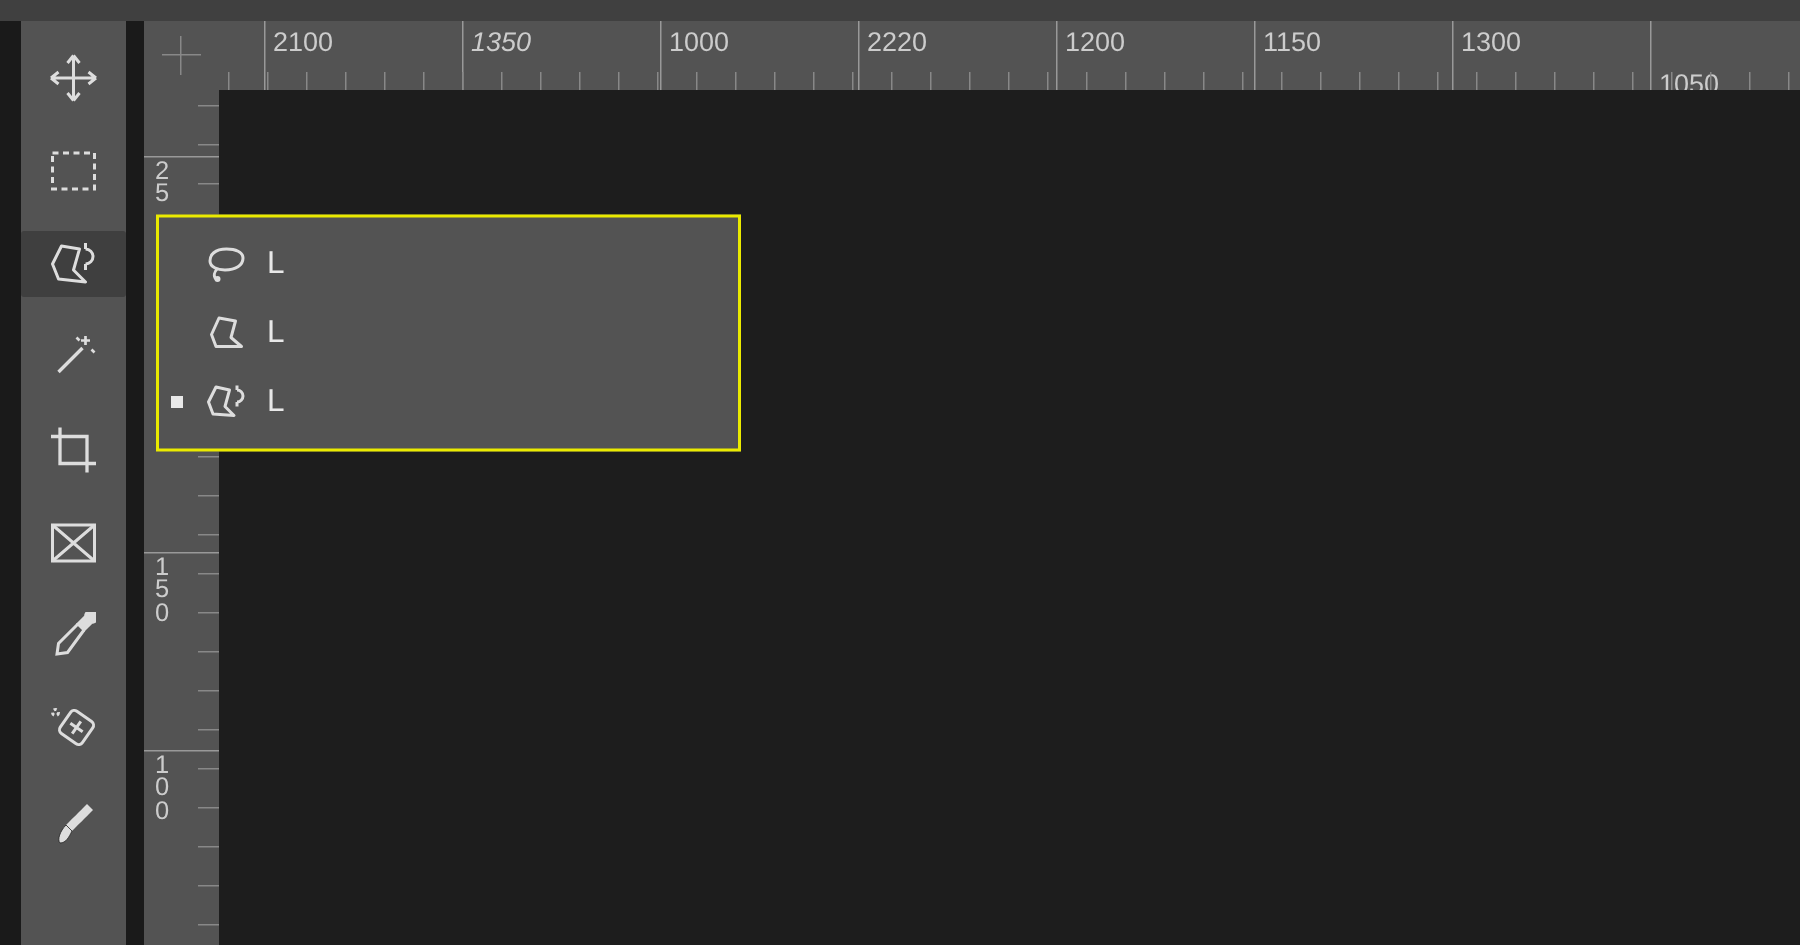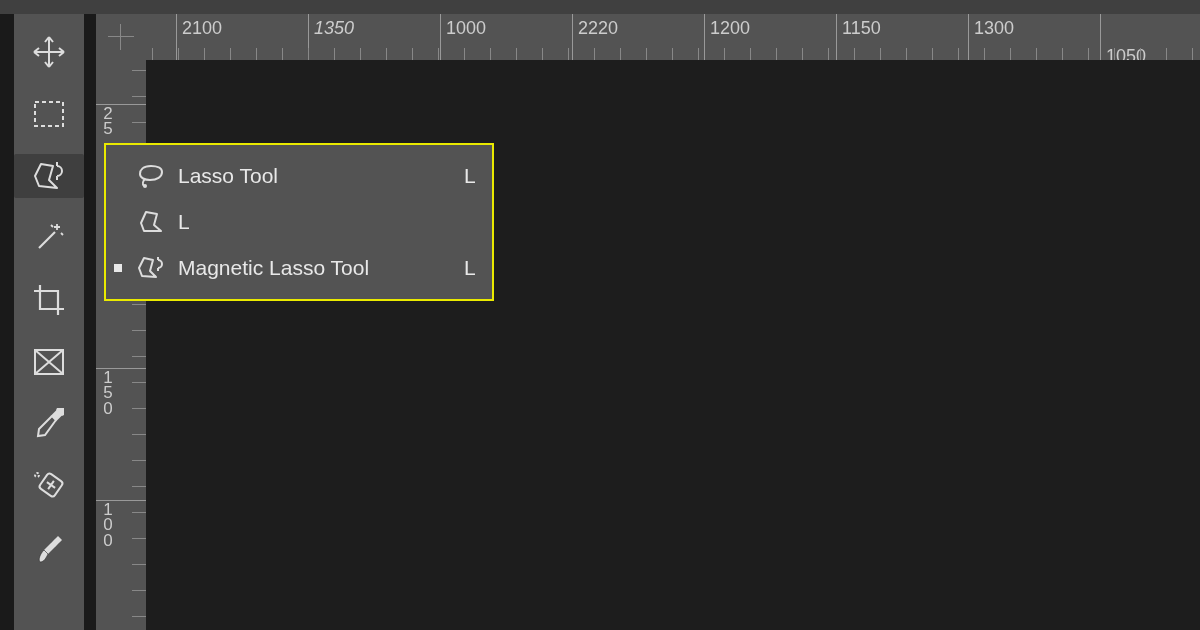--- a/index.html
+++ b/index.html
@@ -345,21 +345,20 @@
 <div class="flyout">
   <div class="fly-item">
     <span class="bullet"></span>
     <span class="ic">
       <svg width="28" height="26" viewBox="0 0 28 26" stroke="#ddd" stroke-width="2" fill="none">
         <path d="M14 3 C6 3 3 7 3 11 C3 15 8 17 13 17 C20 17 25 14 25 9 C25 5 20 3 14 3 Z"></path>
         <path d="M8 16 C6 18 5 21 7 23"></path>
         <circle cx="8" cy="23" r="2" fill="#ddd" stroke="none"></circle>
       </svg>
     </span>
-    <span class="lbl">Lasso Tool</span>
     <span class="key">L</span>
   </div>
 
   <div class="fly-item">
     <span class="bullet"></span>
     <span class="ic">
       <svg width="28" height="26" viewBox="0 0 28 26" stroke="#ddd" stroke-width="2" fill="none" stroke-linejoin="round">
         <path d="M4 14 L9 3 L20 5 L17 16 L24 22 L7 22 Z"></path>
       </svg>
     </span>
@@ -369,16 +368,15 @@
   <div class="fly-item">
     <span class="bullet">
         <span class="sq"></span>
       </span>
     <span class="ic">
       <svg width="30" height="26" viewBox="0 0 30 26" stroke="#ddd" stroke-width="2" fill="none" stroke-linejoin="round">
         <path d="M3 13 L8 3 L17 5 L14 16 L20 22 L6 21 Z"></path>
         <path d="M22 5 a4 4 0 1 1 0 8 M22 5 L22 2 M22 13 L22 16"></path>
       </svg>
     </span>
-    <span class="lbl">Magnetic Lasso Tool</span>
     <span class="key">L</span>
   </div>
 </div>
 
 </body></html>

